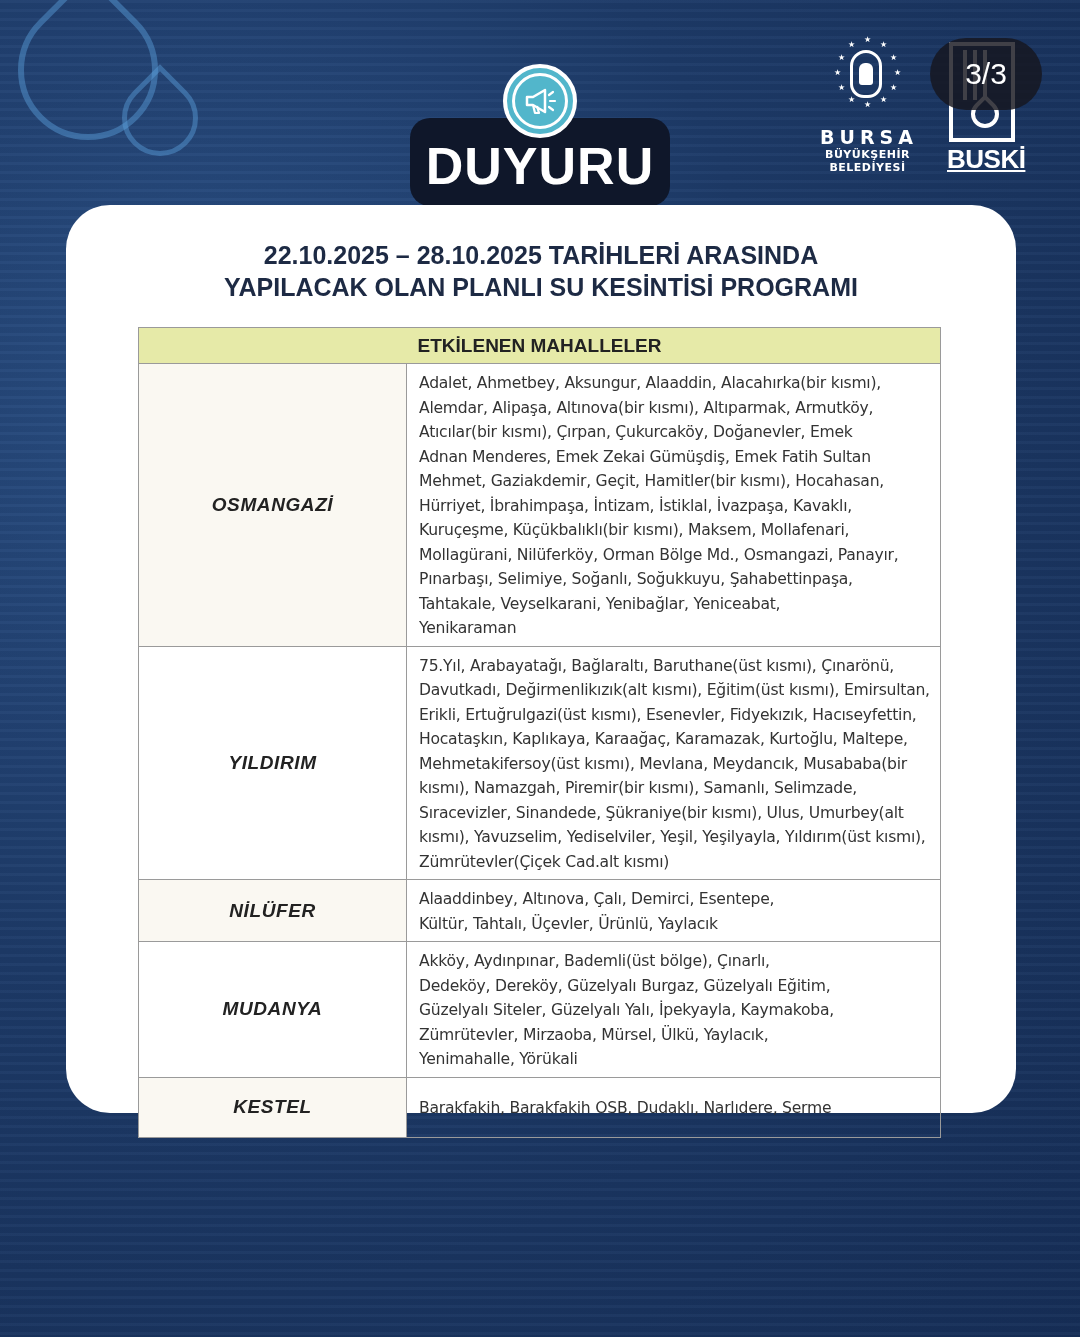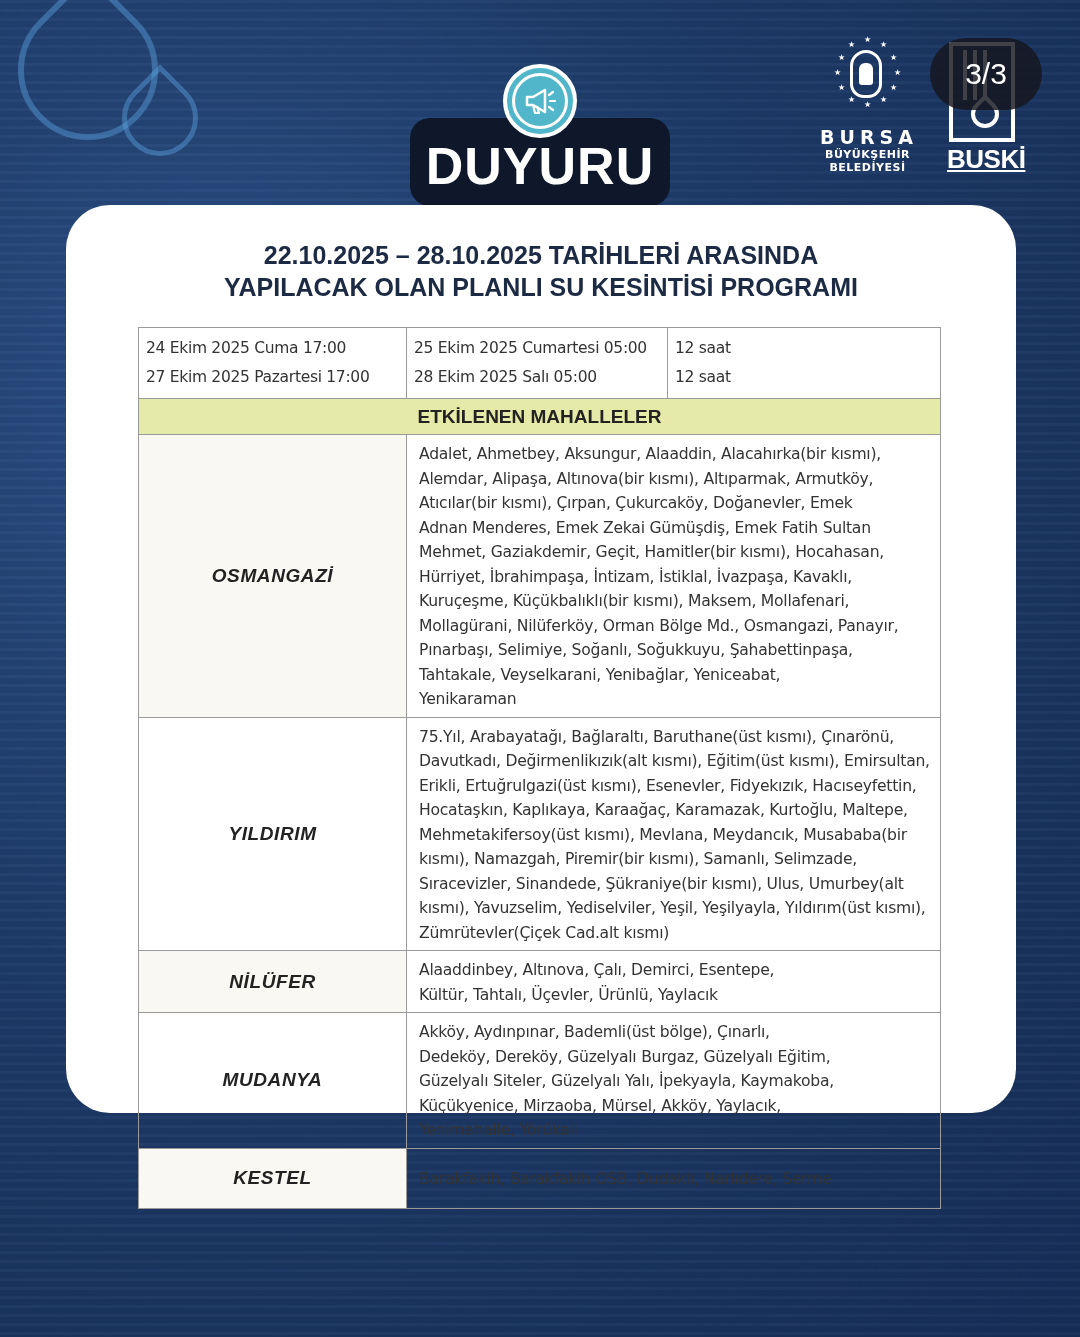--- a/index.html
+++ b/index.html
@@ -190,34 +190,20 @@
     <div>YAPILACAK OLAN PLANLI SU KESİNTİSİ PROGRAMI</div>
   </div>
 
   <table>
     <colgroup>
       <col style="width:269px">
       <col style="width:261px">
       <col style="width:273px">
     </colgroup>
     <tbody>
-    <tr class="times">
-      <td>
-        <span class="list-line">24 Ekim 2025 Cuma 17:00</span>
-        <span class="list-line">27 Ekim 2025 Pazartesi 17:00</span>
-      </td>
-      <td>
-        <span class="list-line">25 Ekim 2025 Cumartesi 05:00</span>
-        <span class="list-line">28 Ekim 2025 Salı 05:00</span>
-      </td>
-      <td>
-        <span class="list-line">12 saat</span>
-        <span class="list-line">12 saat</span>
-      </td>
-    </tr>
     <tr class="sec">
       <th colspan="3">ETKİLENEN MAHALLELER</th>
     </tr>
 
     <tr class="dist cream">
       <td class="name">OSMANGAZİ</td>
       <td class="list" colspan="2">
         <span class="list-line">Adalet, Ahmetbey, Aksungur, Alaaddin, Alacahırka(bir kısmı),</span>
         <span class="list-line">Alemdar, Alipaşa, Altınova(bir kısmı), Altıparmak, Armutköy,</span>
         <span class="list-line">Atıcılar(bir kısmı), Çırpan, Çukurcaköy, Doğanevler, Emek</span>
@@ -254,21 +240,21 @@
         <span class="list-line">Kültür, Tahtalı, Üçevler, Ürünlü, Yaylacık</span>
       </td>
     </tr>
 
     <tr class="dist">
       <td class="name">MUDANYA</td>
       <td class="list" colspan="2">
         <span class="list-line">Akköy, Aydınpınar, Bademli(üst bölge), Çınarlı,</span>
         <span class="list-line">Dedeköy, Dereköy, Güzelyalı Burgaz, Güzelyalı Eğitim,</span>
         <span class="list-line">Güzelyalı Siteler, Güzelyalı Yalı, İpekyayla, Kaymakoba,</span>
-        <span class="list-line">Küçükyenice, Mirzaoba, Mürsel, Akköy, Yaylacık,</span>
+        <span class="list-line">Zümrütevler, Mirzaoba, Mürsel, Ülkü, Yaylacık,</span>
         <span class="list-line">Yenimahalle, Yörükali</span>
       </td>
     </tr>
 
     <tr class="dist cream">
       <td class="name" style="height:60px;">KESTEL</td>
       <td class="list" colspan="2" style="vertical-align:middle;">
         <span class="list-line">Barakfakih, Barakfakih OSB, Dudaklı, Narlıdere, Serme</span>
       </td>
     </tr>

